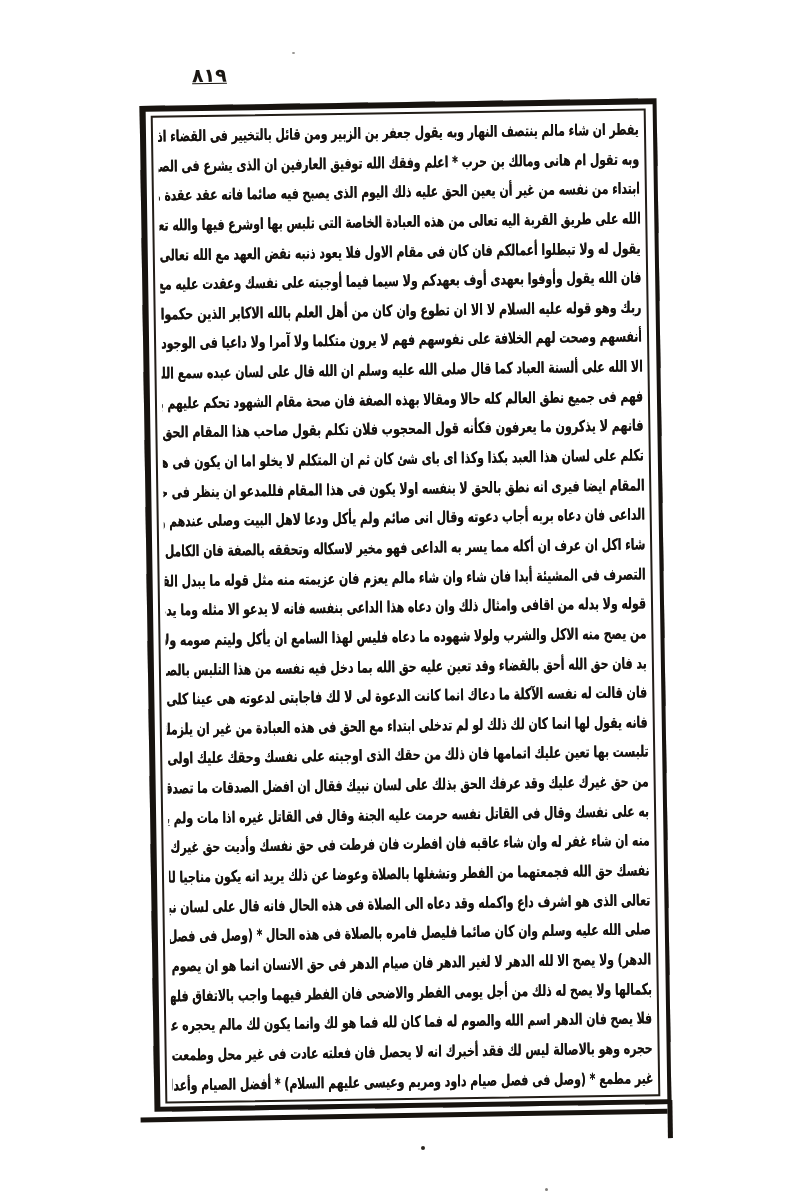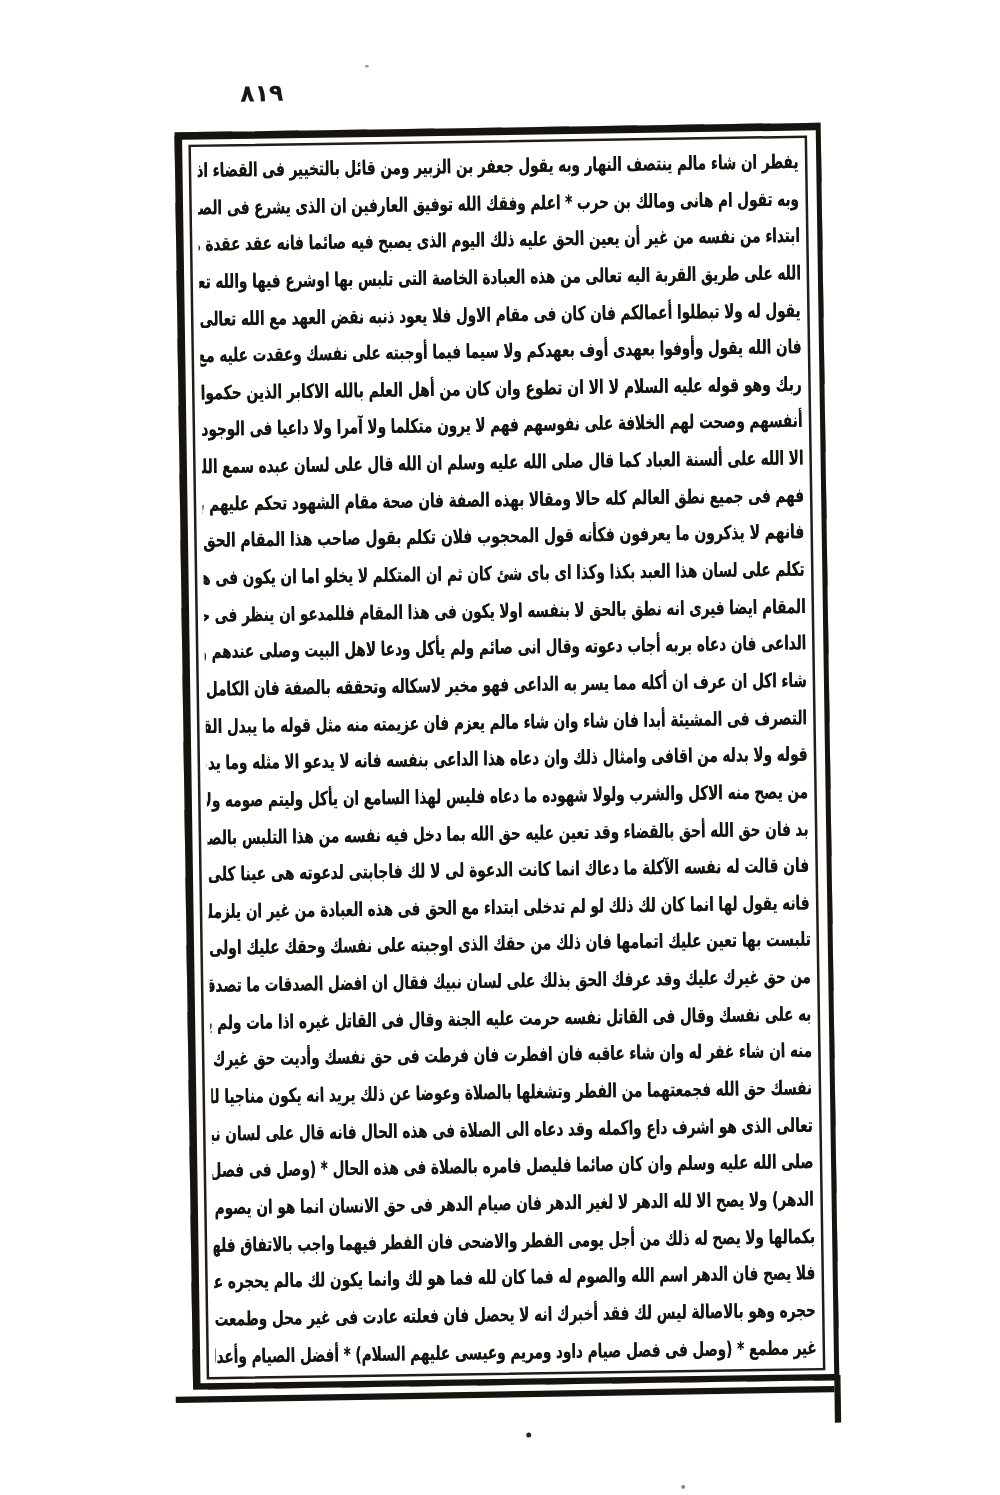--- a/index.html
+++ b/index.html
@@ -4,21 +4,21 @@
 <style>
   html,body{margin:0;padding:0;}
   body{
     width:800px;height:1196px;position:relative;overflow:hidden;
     background:#ffffff;
     font-family:"DejaVu Sans", sans-serif;
   }
   .page-num{
     position:absolute;left:192px;top:64px;
     font-size:19px;font-weight:bold;color:#1a1612;
-    letter-spacing:3px;transform:rotate(-1deg);
+    letter-spacing:3px;transform:rotate(-1deg);text-decoration:underline;
   }
   .frame-wrap{
     position:absolute;left:147px;top:102px;width:517px;height:1006px;
     transform:rotate(-0.85deg);transform-origin:50% 50%;
   }
   .outer-frame{
     position:absolute;inset:0;
     border:6px solid #17130f;
     border-right-width:4px;
     border-bottom-width:5px;

